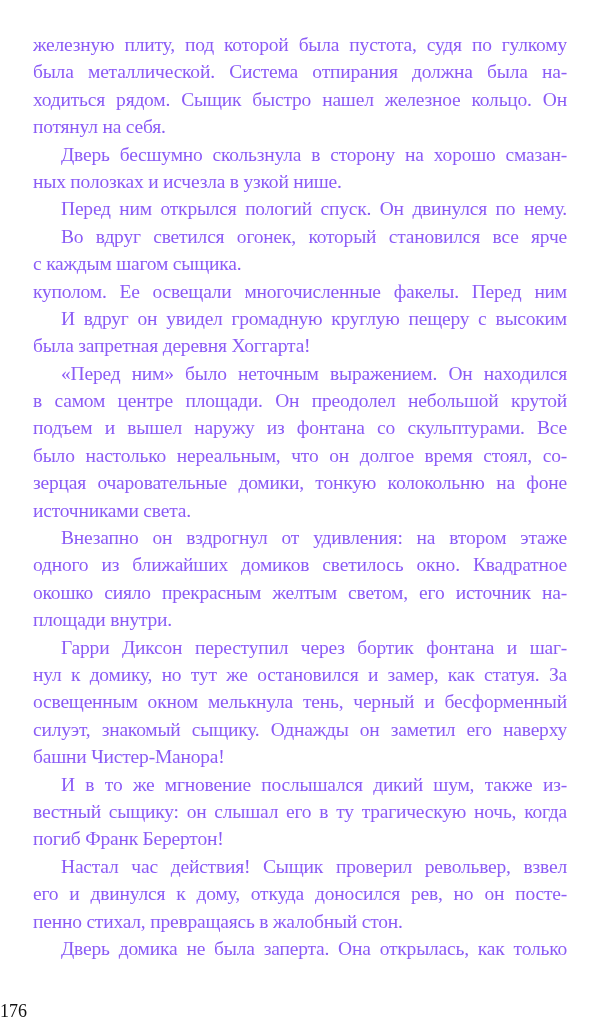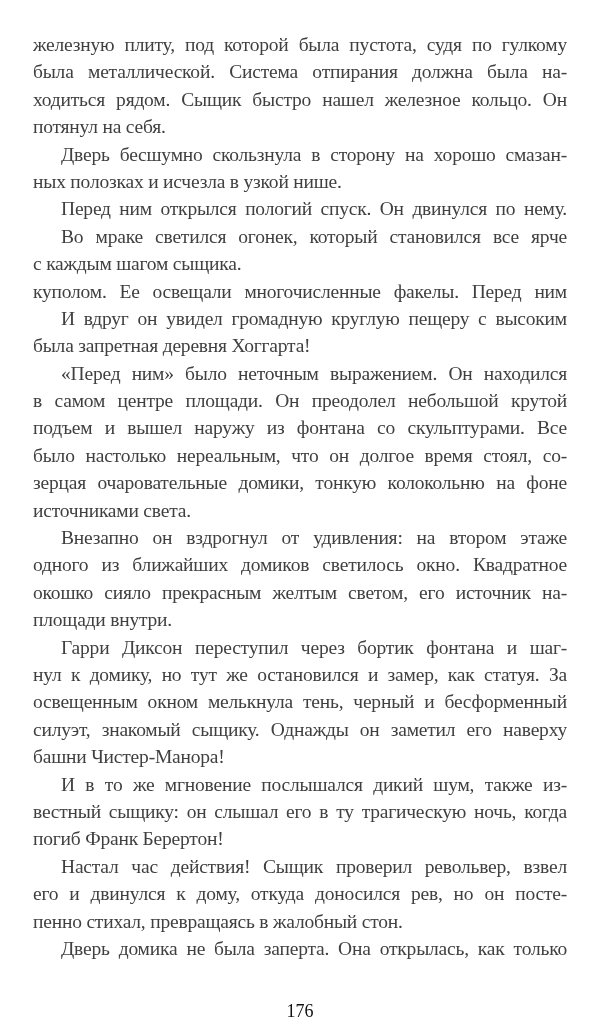--- a/index.html
+++ b/index.html
@@ -3,48 +3,48 @@
 <meta charset="utf-8">
 <style>
   html, body { margin: 0; padding: 0; background: #ffffff; }
   body { width: 600px; height: 1025px; position: relative; overflow: hidden; }
   .page { position: absolute; left: 33px; top: 31px; width: 534px; }
   .line {
     font-family: "Liberation Serif", serif;
     font-size: 19.5px;
     line-height: 27.4px;
     height: 27.4px;
-    color: #404040;
+    color: #8b5cf6;
     white-space: nowrap;
     text-align: justify;
     text-align-last: justify;
     overflow: hidden;
     letter-spacing: -0.2px;
   }
   .line.indent { padding-left: 28px; }
   .line.last { text-align-last: left; }
   .page-number {
     position: absolute; left: 0; width: 600px; top: 1001px;
-    text-align: center;
+    text-align: left;
     font-family: "Liberation Serif", serif;
     font-size: 18px; color: #111111;
   }
 </style>
 </head>
 <body>
 
 <div class="page" id="page-body">
     <div class="line">железную плиту, под которой была пустота, судя по гулкому</div>
     <div class="line">была металлической. Система отпирания должна была на-</div>
     <div class="line">ходиться рядом. Сыщик быстро нашел железное кольцо. Он</div>
     <div class="line last">потянул на себя.</div>
     <div class="line indent">Дверь бесшумно скользнула в сторону на хорошо смазан-</div>
     <div class="line last">ных полозках и исчезла в узкой нише.</div>
     <div class="line indent">Перед ним открылся пологий спуск. Он двинулся по нему.</div>
-    <div class="line indent">Во мраке светился огонек, который становился все ярче</div>
+    <div class="line indent">Во вдруг светился огонек, который становился все ярче</div>
     <div class="line last">с каждым шагом сыщика.</div>
     <div class="line">куполом. Ее освещали многочисленные факелы. Перед ним</div>
     <div class="line indent">И вдруг он увидел громадную круглую пещеру с высоким</div>
     <div class="line last">была запретная деревня Хоггарта!</div>
     <div class="line indent">«Перед ним» было неточным выражением. Он находился</div>
     <div class="line">в самом центре площади. Он преодолел небольшой крутой</div>
     <div class="line">подъем и вышел наружу из фонтана со скульптурами. Все</div>
     <div class="line">было настолько нереальным, что он долгое время стоял, со-</div>
     <div class="line">зерцая очаровательные домики, тонкую колокольню на фоне</div>
     <div class="line last">источниками света.</div>

